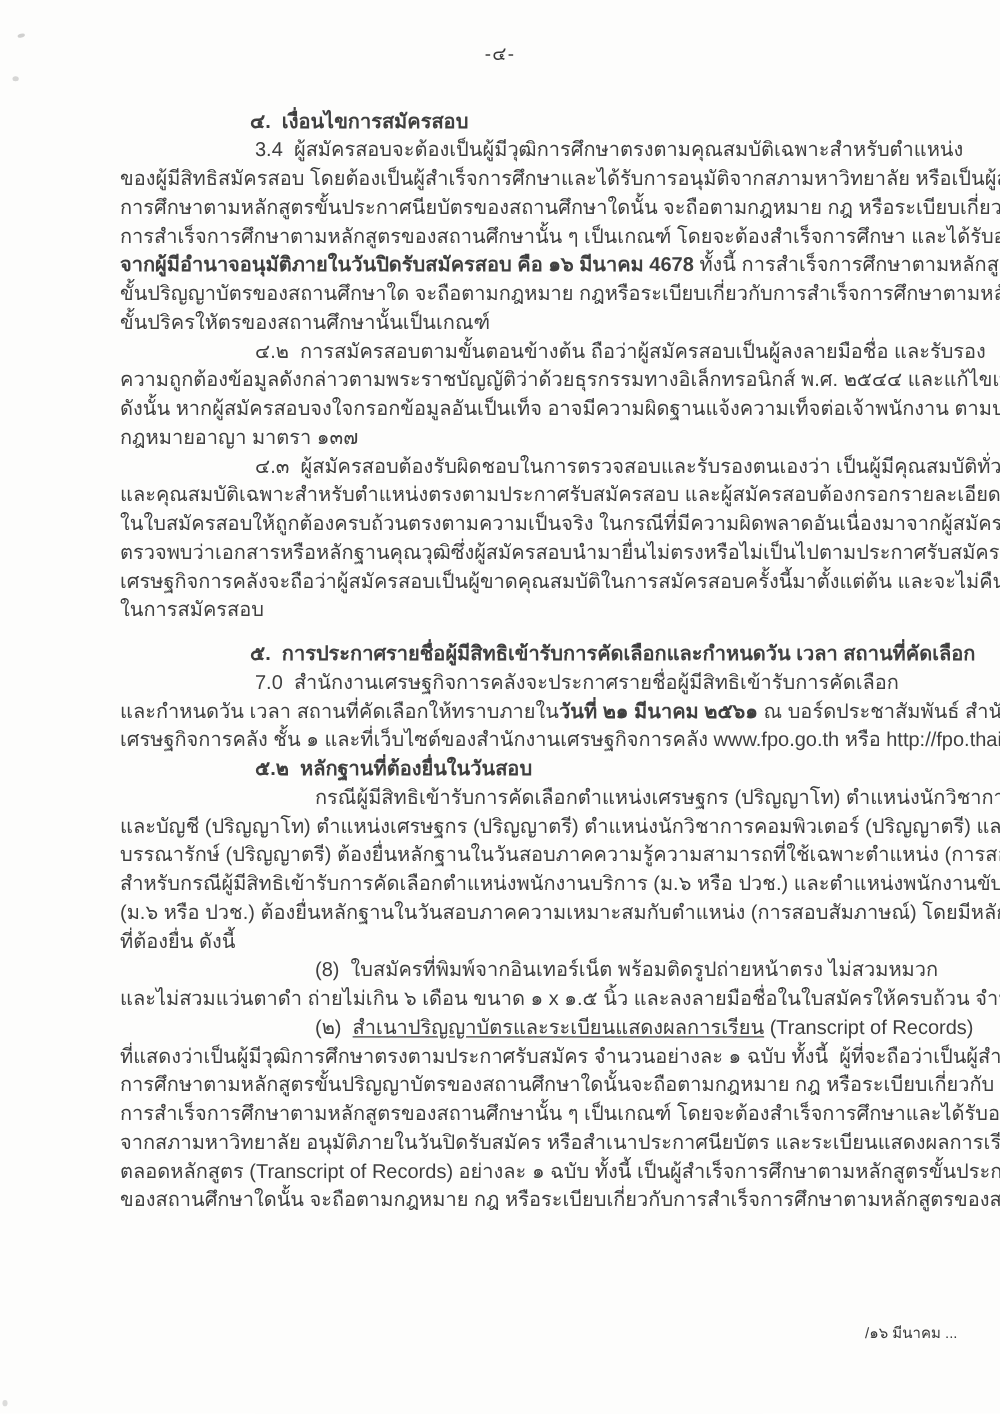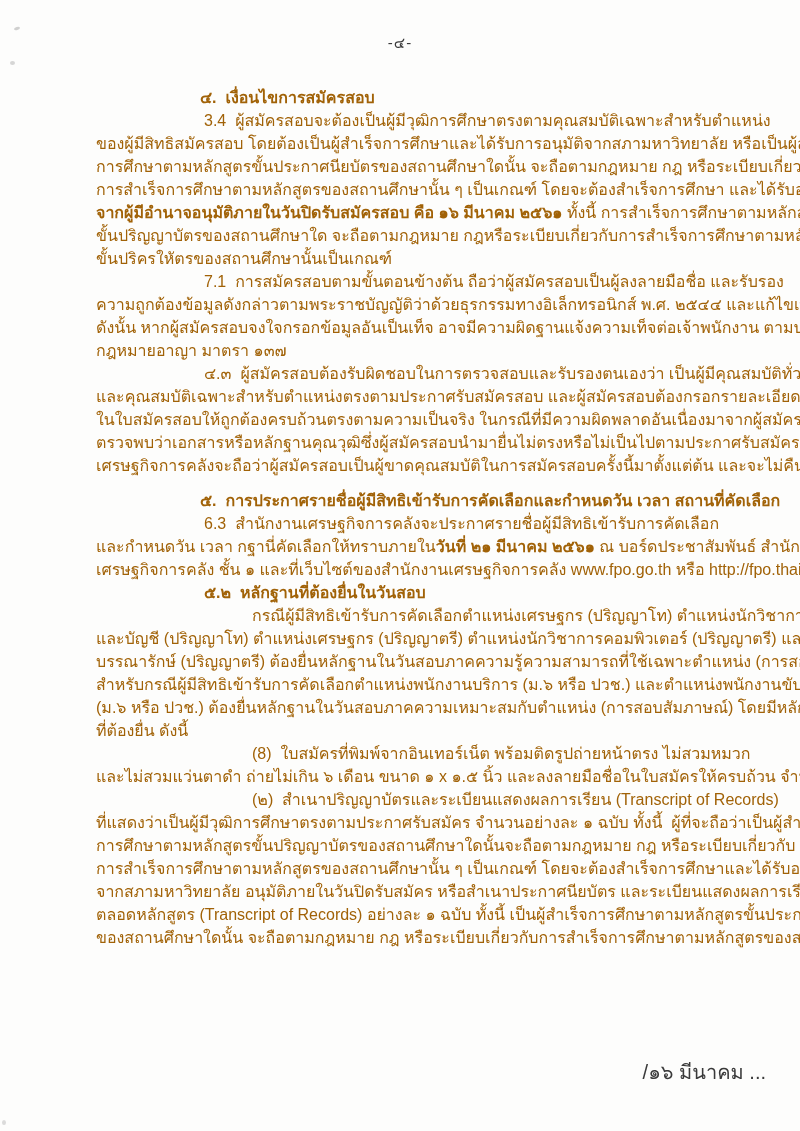--- a/index.html
+++ b/index.html
@@ -12,30 +12,30 @@
     overflow:hidden;
   }
   .pageno{
     position:absolute;top:31px;left:0;right:0;
     text-align:center;font-size:15px;letter-spacing:1px;color:#3a3a3a;
   }
   .content{
     position:absolute;left:96px;top:86px;width:622px;
   }
   .line{
-    font-size:16px;line-height:23px;white-space:pre;color:#a16207;
+    font-size:16px;line-height:23px;white-space:pre;color:#404040;
   }
   .indent-h{padding-left:104px;}
   .indent-p{padding-left:108px;}
   .indent-s{padding-left:156px;}
   .bold{font-weight:bold;}
-  .underline{text-underline-offset:2px;}
+  .underline{text-decoration:underline;text-underline-offset:2px;}
   .footer{
     position:absolute;top:1056px;right:34px;
-    font-size:20px;color:#3a3a3a;
+    font-size:12px;color:#3a3a3a;
   }
   .speck{
     position:absolute;background:#9a9a9a;border-radius:50%;
   }
   .speck-1{left:14px;top:27px;width:6px;height:3px;opacity:.45;transform:rotate(-15deg);}
   .speck-2{left:10px;top:61px;width:5px;height:4px;opacity:.4;}
   .speck-3{left:2px;top:1120px;width:4px;height:5px;opacity:.35;}
 </style>
 </head>
 <body>
@@ -46,35 +46,36 @@
   <div class="speck speck-3"></div>
 
   <div class="pageno">-๔-</div>
 
   <div class="content">
       <div class="line indent-h"><span class="bold">๔.  เงื่อนไขการสมัครสอบ</span></div>
       <div class="line indent-p"><span>3.4  ผู้สมัครสอบจะต้องเป็นผู้มีวุฒิการศึกษาตรงตามคุณสมบัติเฉพาะสำหรับตำแหน่ง</span></div>
       <div class="line"><span>ของผู้มีสิทธิสมัครสอบ โดยต้องเป็นผู้สำเร็จการศึกษาและได้รับการอนุมัติจากสภามหาวิทยาลัย หรือเป็นผู้สำเร็จ</span></div>
       <div class="line"><span>การศึกษาตามหลักสูตรขั้นประกาศนียบัตรของสถานศึกษาใดนั้น จะถือตามกฎหมาย กฎ หรือระเบียบเกี่ยวกับ</span></div>
       <div class="line"><span>การสำเร็จการศึกษาตามหลักสูตรของสถานศึกษานั้น ๆ เป็นเกณฑ์ โดยจะต้องสำเร็จการศึกษา และได้รับอนุมัติ</span></div>
-      <div class="line"><span class="bold">จากผู้มีอำนาจอนุมัติภายในวันปิดรับสมัครสอบ คือ ๑๖ มีนาคม ๒๕๖๑</span><span> ทั้งนี้ การสำเร็จการศึกษาตามหลักสูตร</span></div>
+      <div class="line"><span class="bold">จากผู้มีอำนาจอนุมัติภายในวันปิดรับสมัครสอบ คือ ๑๖ มีนาคม 4678</span><span> ทั้งนี้ การสำเร็จการศึกษาตามหลักสูตร</span></div>
       <div class="line"><span>ขั้นปริญญาบัตรของสถานศึกษาใด จะถือตามกฎหมาย กฎหรือระเบียบเกี่ยวกับการสำเร็จการศึกษาตามหลักสูตร</span></div>
       <div class="line"><span>ขั้นปริครใหัตรของสถานศึกษานั้นเป็นเกณฑ์</span></div>
-      <div class="line indent-p"><span>7.1  การสมัครสอบตามขั้นตอนข้างต้น ถือว่าผู้สมัครสอบเป็นผู้ลงลายมือชื่อ และรับรอง</span></div>
+      <div class="line indent-p"><span>๔.๒  การสมัครสอบตามขั้นตอนข้างต้น ถือว่าผู้สมัครสอบเป็นผู้ลงลายมือชื่อ และรับรอง</span></div>
       <div class="line"><span>ความถูกต้องข้อมูลดังกล่าวตามพระราชบัญญัติว่าด้วยธุรกรรมทางอิเล็กทรอนิกส์ พ.ศ. ๒๕๔๔ และแก้ไขเพิ่มเติม</span></div>
       <div class="line"><span>ดังนั้น หากผู้สมัครสอบจงใจกรอกข้อมูลอันเป็นเท็จ อาจมีความผิดฐานแจ้งความเท็จต่อเจ้าพนักงาน ตามประมวล</span></div>
       <div class="line"><span>กฎหมายอาญา มาตรา ๑๓๗</span></div>
       <div class="line indent-p"><span>๔.๓  ผู้สมัครสอบต้องรับผิดชอบในการตรวจสอบและรับรองตนเองว่า เป็นผู้มีคุณสมบัติทั่วไป</span></div>
       <div class="line"><span>และคุณสมบัติเฉพาะสำหรับตำแหน่งตรงตามประกาศรับสมัครสอบ และผู้สมัครสอบต้องกรอกรายละเอียดต่าง ๆ</span></div>
       <div class="line"><span>ในใบสมัครสอบให้ถูกต้องครบถ้วนตรงตามความเป็นจริง ในกรณีที่มีความผิดพลาดอันเนื่องมาจากผู้สมัครสอบ หรือ</span></div>
       <div class="line"><span>ตรวจพบว่าเอกสารหรือหลักฐานคุณวุฒิซึ่งผู้สมัครสอบนำมายื่นไม่ตรงหรือไม่เป็นไปตามประกาศรับสมัครสอบ สำนักงาน</span></div>
       <div class="line"><span>เศรษฐกิจการคลังจะถือว่าผู้สมัครสอบเป็นผู้ขาดคุณสมบัติในการสมัครสอบครั้งนี้มาตั้งแต่ต้น และจะไม่คืนค่าธรรมเนียม</span></div>
+      <div class="line"><span>ในการสมัครสอบ</span></div>
       <div class="line indent-h" style="margin-top: 12px;"><span class="bold">๕.  การประกาศรายชื่อผู้มีสิทธิเข้ารับการคัดเลือกและกำหนดวัน เวลา สถานที่คัดเลือก</span></div>
-      <div class="line indent-p"><span>6.3  สำนักงานเศรษฐกิจการคลังจะประกาศรายชื่อผู้มีสิทธิเข้ารับการคัดเลือก</span></div>
-      <div class="line"><span>และกำหนดวัน เวลา กฐานี่คัดเลือกให้ทราบภายใน</span><span class="bold">วันที่ ๒๑ มีนาคม ๒๕๖๑</span><span> ณ บอร์ดประชาสัมพันธ์ สำนักงาน</span></div>
+      <div class="line indent-p"><span>7.0  สำนักงานเศรษฐกิจการคลังจะประกาศรายชื่อผู้มีสิทธิเข้ารับการคัดเลือก</span></div>
+      <div class="line"><span>และกำหนดวัน เวลา สถานที่คัดเลือกให้ทราบภายใน</span><span class="bold">วันที่ ๒๑ มีนาคม ๒๕๖๑</span><span> ณ บอร์ดประชาสัมพันธ์ สำนักงาน</span></div>
       <div class="line"><span>เศรษฐกิจการคลัง ชั้น ๑ และที่เว็บไซต์ของสำนักงานเศรษฐกิจการคลัง www.fpo.go.th หรือ http://fpo.thaijobjob.com</span></div>
       <div class="line indent-p"><span class="bold">๕.๒  หลักฐานที่ต้องยื่นในวันสอบ</span></div>
       <div class="line indent-s"><span>กรณีผู้มีสิทธิเข้ารับการคัดเลือกตำแหน่งเศรษฐกร (ปริญญาโท) ตำแหน่งนักวิชาการเงิน</span></div>
       <div class="line"><span>และบัญชี (ปริญญาโท) ตำแหน่งเศรษฐกร (ปริญญาตรี) ตำแหน่งนักวิชาการคอมพิวเตอร์ (ปริญญาตรี) และตำแหน่ง</span></div>
       <div class="line"><span>บรรณารักษ์ (ปริญญาตรี) ต้องยื่นหลักฐานในวันสอบภาคความรู้ความสามารถที่ใช้เฉพาะตำแหน่ง (การสอบข้อเขียน)</span></div>
       <div class="line"><span>สำหรับกรณีผู้มีสิทธิเข้ารับการคัดเลือกตำแหน่งพนักงานบริการ (ม.๖ หรือ ปวช.) และตำแหน่งพนักงานขับรถยนต์</span></div>
       <div class="line"><span>(ม.๖ หรือ ปวช.) ต้องยื่นหลักฐานในวันสอบภาคความเหมาะสมกับตำแหน่ง (การสอบสัมภาษณ์) โดยมีหลักฐาน</span></div>
       <div class="line"><span>ที่ต้องยื่น ดังนี้</span></div>
       <div class="line indent-s"><span>(8)  ใบสมัครที่พิมพ์จากอินเทอร์เน็ต พร้อมติดรูปถ่ายหน้าตรง ไม่สวมหมวก</span></div>
       <div class="line"><span>และไม่สวมแว่นตาดำ ถ่ายไม่เกิน ๖ เดือน ขนาด ๑ x ๑.๕ นิ้ว และลงลายมือชื่อในใบสมัครให้ครบถ้วน จำนวน ๑ ฉบับ</span></div>

